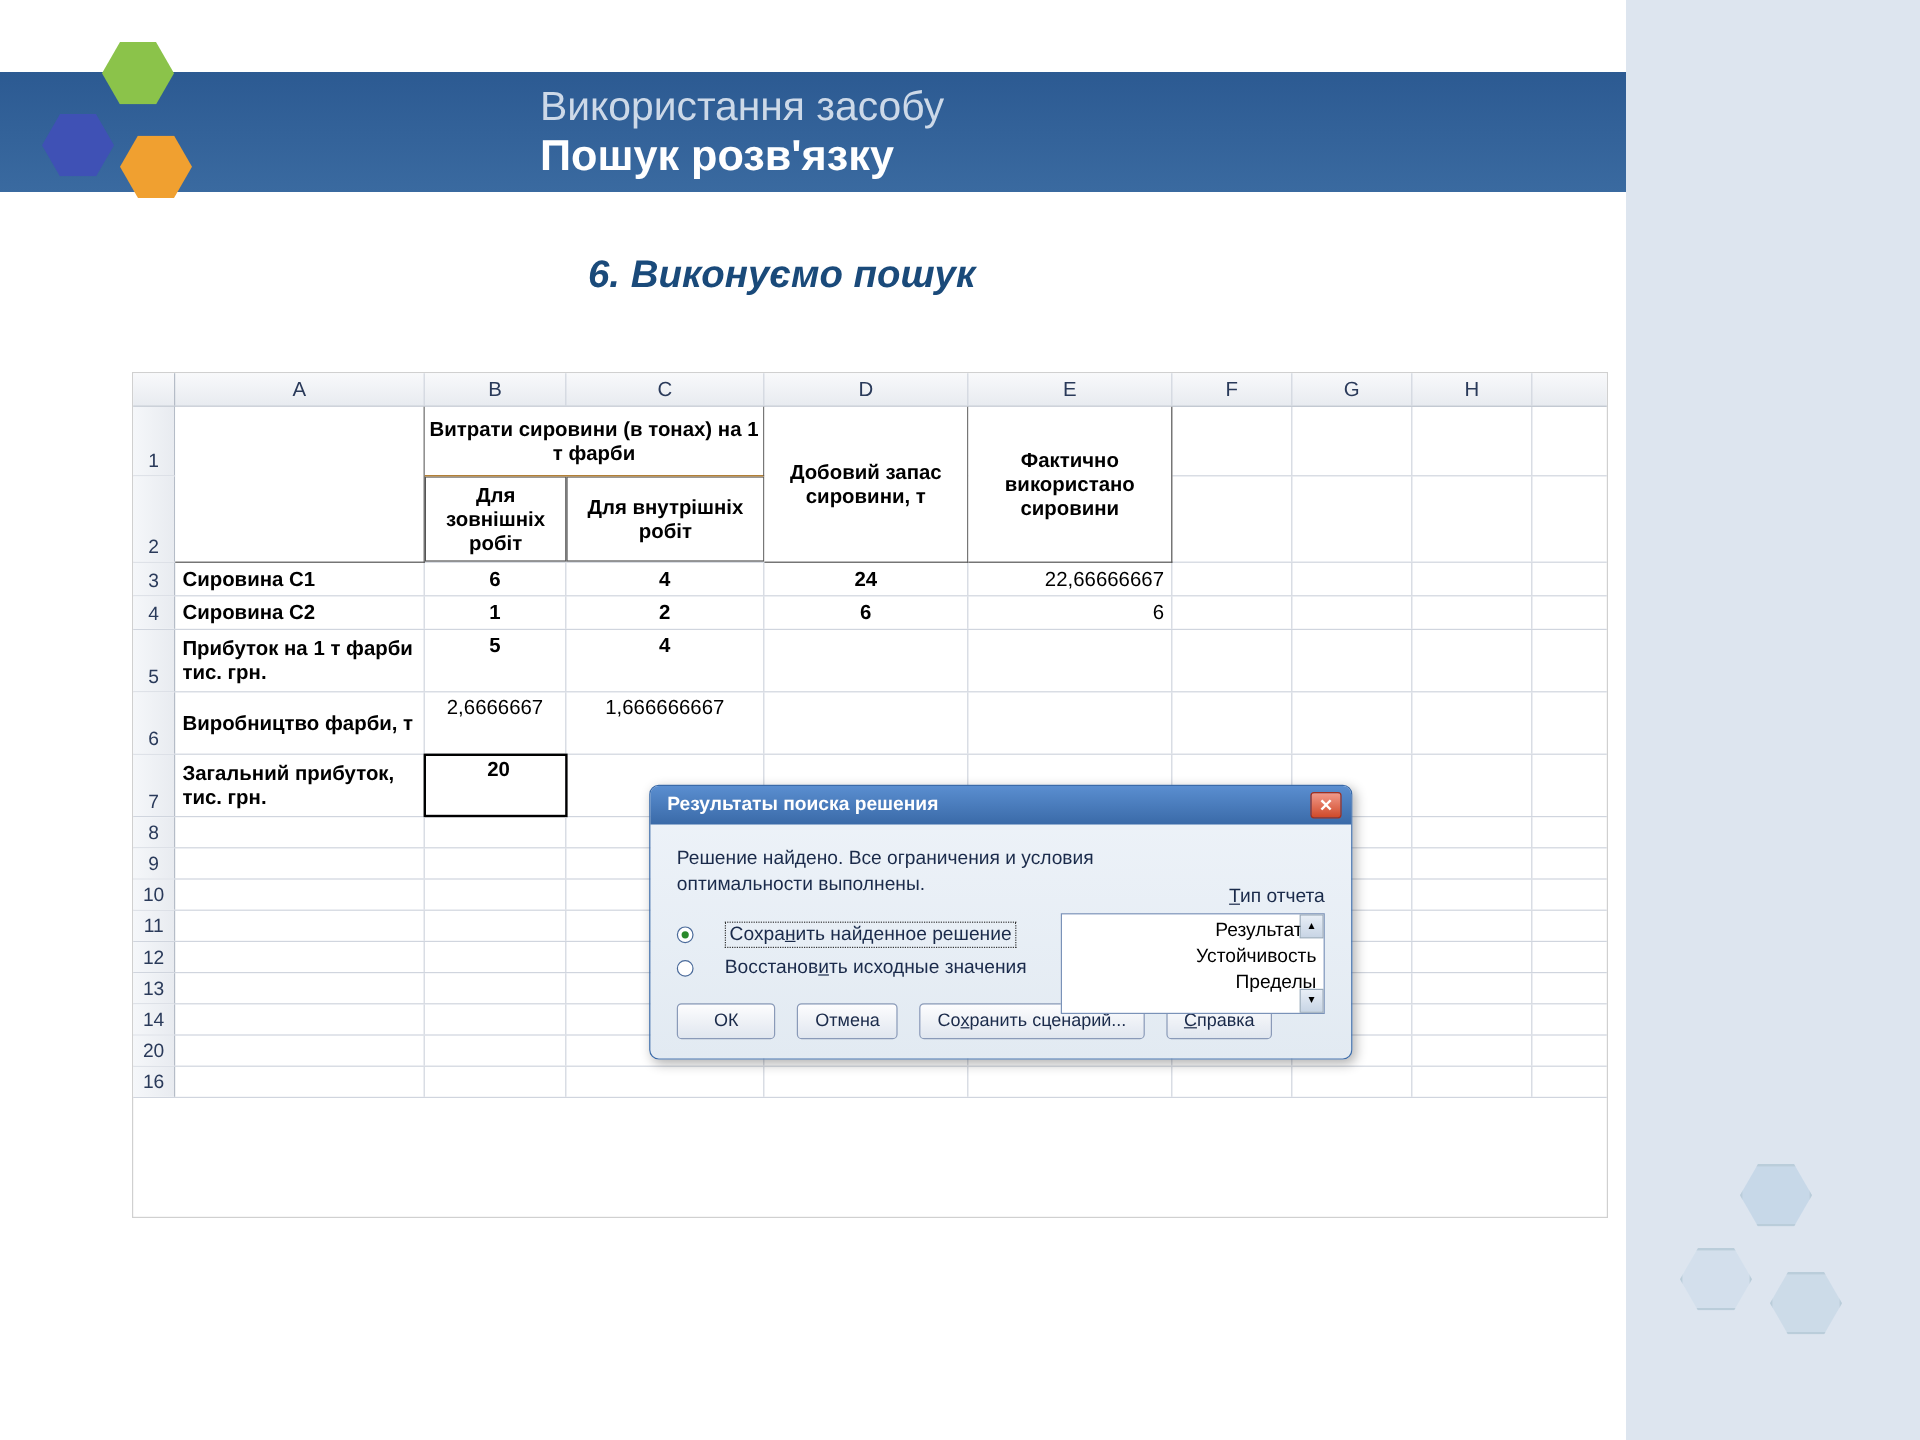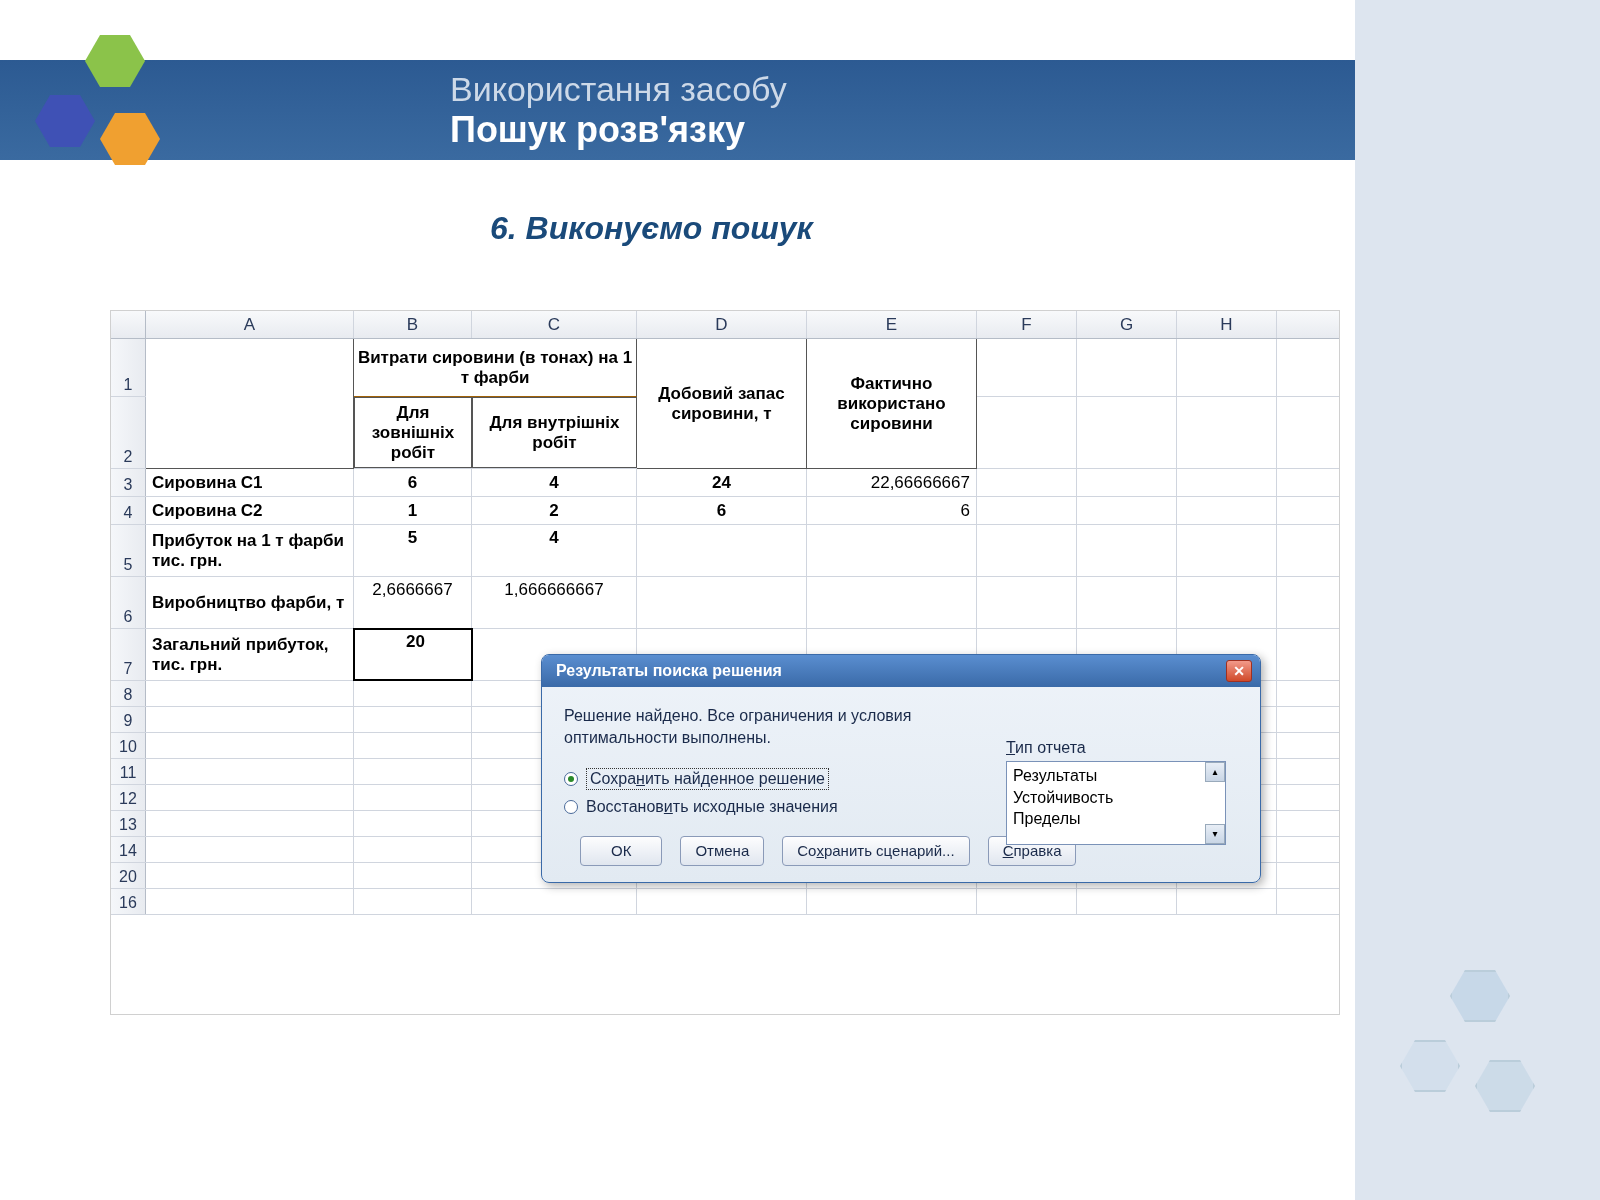--- a/index.html
+++ b/index.html
@@ -38,37 +38,37 @@
 .cell.bold { font-weight: bold; }
 .dark-border { border: 1.5px solid #555 !important; }
 .r1 { height: 58px; } .r2 { height: 72px; } .r3 { height: 28px; } .r4 { height: 28px; } .r5 { height: 52px; } .r6 { height: 52px; } .r7 { height: 52px; }
 .r-std { height: 26px; }
 .r1-2-merge { position: absolute; top: 0; height: 130px; border-right: 1px solid #555; border-bottom: 1px solid #555; display: flex; align-items: center; justify-content: center; text-align: center; font-weight: bold; font-size: 17px; padding: 4px; background: #fff; }
 .merge-A { left: 35px; width: 208px; }
 .merge-D { left: 526px; width: 170px; }
 .merge-E { left: 696px; width: 170px; }
 .merge-BC { position: absolute; top: 0; left: 243px; width: 283px; height: 58px; display: flex; align-items: center; justify-content: center; text-align: center; font-weight: bold; font-size: 17px; border-right: 1px solid #555; border-bottom: 1px solid #a16207; background: #fff; }
 .active-cell { outline: 2px solid #000; outline-offset: -1px; padding-left: 12px; }
-.dialog { position: absolute; top: 315px; left: 430px; width: 720px; background: linear-gradient(to bottom, #eef3f9, #e2eaf2); border: 1px solid #3a6aa8; border-radius: 8px; box-shadow: 3px 3px 10px rgba(0,0,0,0.3); }
+.dialog { position: absolute; top: 315px; left: 430px; width: 586px; background: linear-gradient(to bottom, #eef3f9, #e2eaf2); border: 1px solid #3a6aa8; border-radius: 8px; box-shadow: 3px 3px 10px rgba(0,0,0,0.3); }
 .dialog-titlebar { height: 32px; background: linear-gradient(to bottom, #5a8ed0, #3a6aa8); border-radius: 7px 7px 0 0; display: flex; align-items: center; padding: 0 8px; color: #fff; font-size: 16px; font-weight: bold; }
 .dialog-titlebar .ttl { flex: 1; padding-left: 6px; }
 .close-btn { width: 26px; height: 22px; background: linear-gradient(to bottom, #f29a8a, #d04a2a); border: 1px solid #a03020; border-radius: 3px; display: flex; align-items: center; justify-content: center; color: #fff; font-weight: bold; font-size: 14px; cursor: pointer; }
 .dialog-body { padding: 18px 22px 16px 22px; }
 .msg { font-size: 16px; color: #1a2a4a; line-height: 1.4; max-width: 400px; }
 .radios { margin-top: 18px; }
-.radio-row { display: flex; align-items: center; margin: 8px 0; font-size: 16px; color: #1a2a4a; }
+.radio-row { display: flex; align-items: center; margin: 8px 0; font-size: 16px; color: #1a2a4a; gap: 18px; }
 .radio-row .rb { width: 14px; height: 14px; border: 1px solid #4a6a9a; border-radius: 50%; margin-right: 8px; display: flex; align-items: center; justify-content: center; background: #fff; }
 .radio-row .rb.sel::after { content: ''; width: 6px; height: 6px; background: #2a8a2a; border-radius: 50%; }
 .radio-row.dot-focus span.lbl { border: 1px dotted #333; padding: 1px 3px; }
-.report-box { position: absolute; top: 52px; right: 34px; width: 220px; }
+.report-box { position: absolute; top: 52px; right: 22px; width: 220px; text-align: right; }
 .report-label { font-size: 16px; color: #1a2a4a; margin-bottom: 4px; }
 .report-list { height: 84px; border: 1px solid #7a92b8; background: #fff; font-size: 16px; padding: 3px 6px; line-height: 1.35; position: relative; }
 .report-list .scroll-up, .report-list .scroll-down { position: absolute; right: 0; width: 20px; height: 20px; background: linear-gradient(#e8eef6,#c8d5e5); border: 1px solid #9ab; display: flex; align-items: center; justify-content: center; font-size: 10px; }
 .report-list .scroll-up { top: 0; } .report-list .scroll-down { bottom: 0; }
-.dialog-buttons { display: flex; gap: 18px; margin-top: 20px; align-items: center; margin-left: 16px; }
+.dialog-buttons { display: flex; gap: 18px; margin-top: 20px; align-items: center; }
 .dlg-btn { height: 30px; padding: 0 14px; background: linear-gradient(to bottom, #fdfdfe, #e0e6ef); border: 1px solid #8a9ab8; border-radius: 4px; font-size: 15px; color: #1a2a4a; cursor: pointer; display: flex; align-items: center; }
 .dlg-btn.ok { padding: 0 30px; }
 .under { text-decoration: underline; }
 </style>
 </head>
 <body>
 
 <div class="right-sidebar"></div>
 
 <div class="title-bar">

